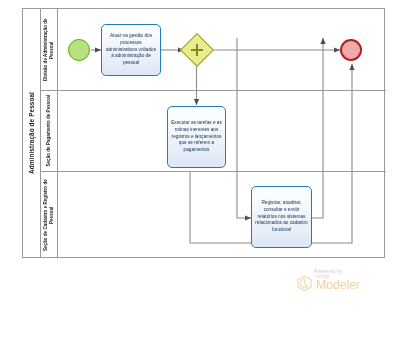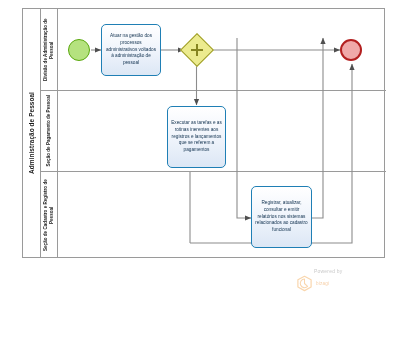--- a/index.html
+++ b/index.html
@@ -224,17 +224,18 @@
 
   <div class="watermark">
     <div class="wm-powered">Powered by</div>
     <div class="wm-row">
       <svg class="wm-logo" viewBox="0 0 34 34">
         <path d="M17 2.6 L30.2 9.4 L30.2 24.0 L17 31.2 L3.8 24.0 L3.8 9.4 Z" fill="none" stroke="#f9d6ad" stroke-width="2.4" stroke-linejoin="round"></path>
         <path d="M17 8.2 A8.6 8.6 0 1 0 23.2 22.9 L17 17 Z" fill="#ffffff" stroke="#f9d6ad" stroke-width="2.1" stroke-linejoin="round"></path>
       </svg>
       <span class="wm-textwrap">
         <span class="wm-bizagi">bizagi</span>
+        <span class="wm-modeler">Modeler</span>
       </span>
     </div>
   </div>
 
 </div>
 
 </body></html>

